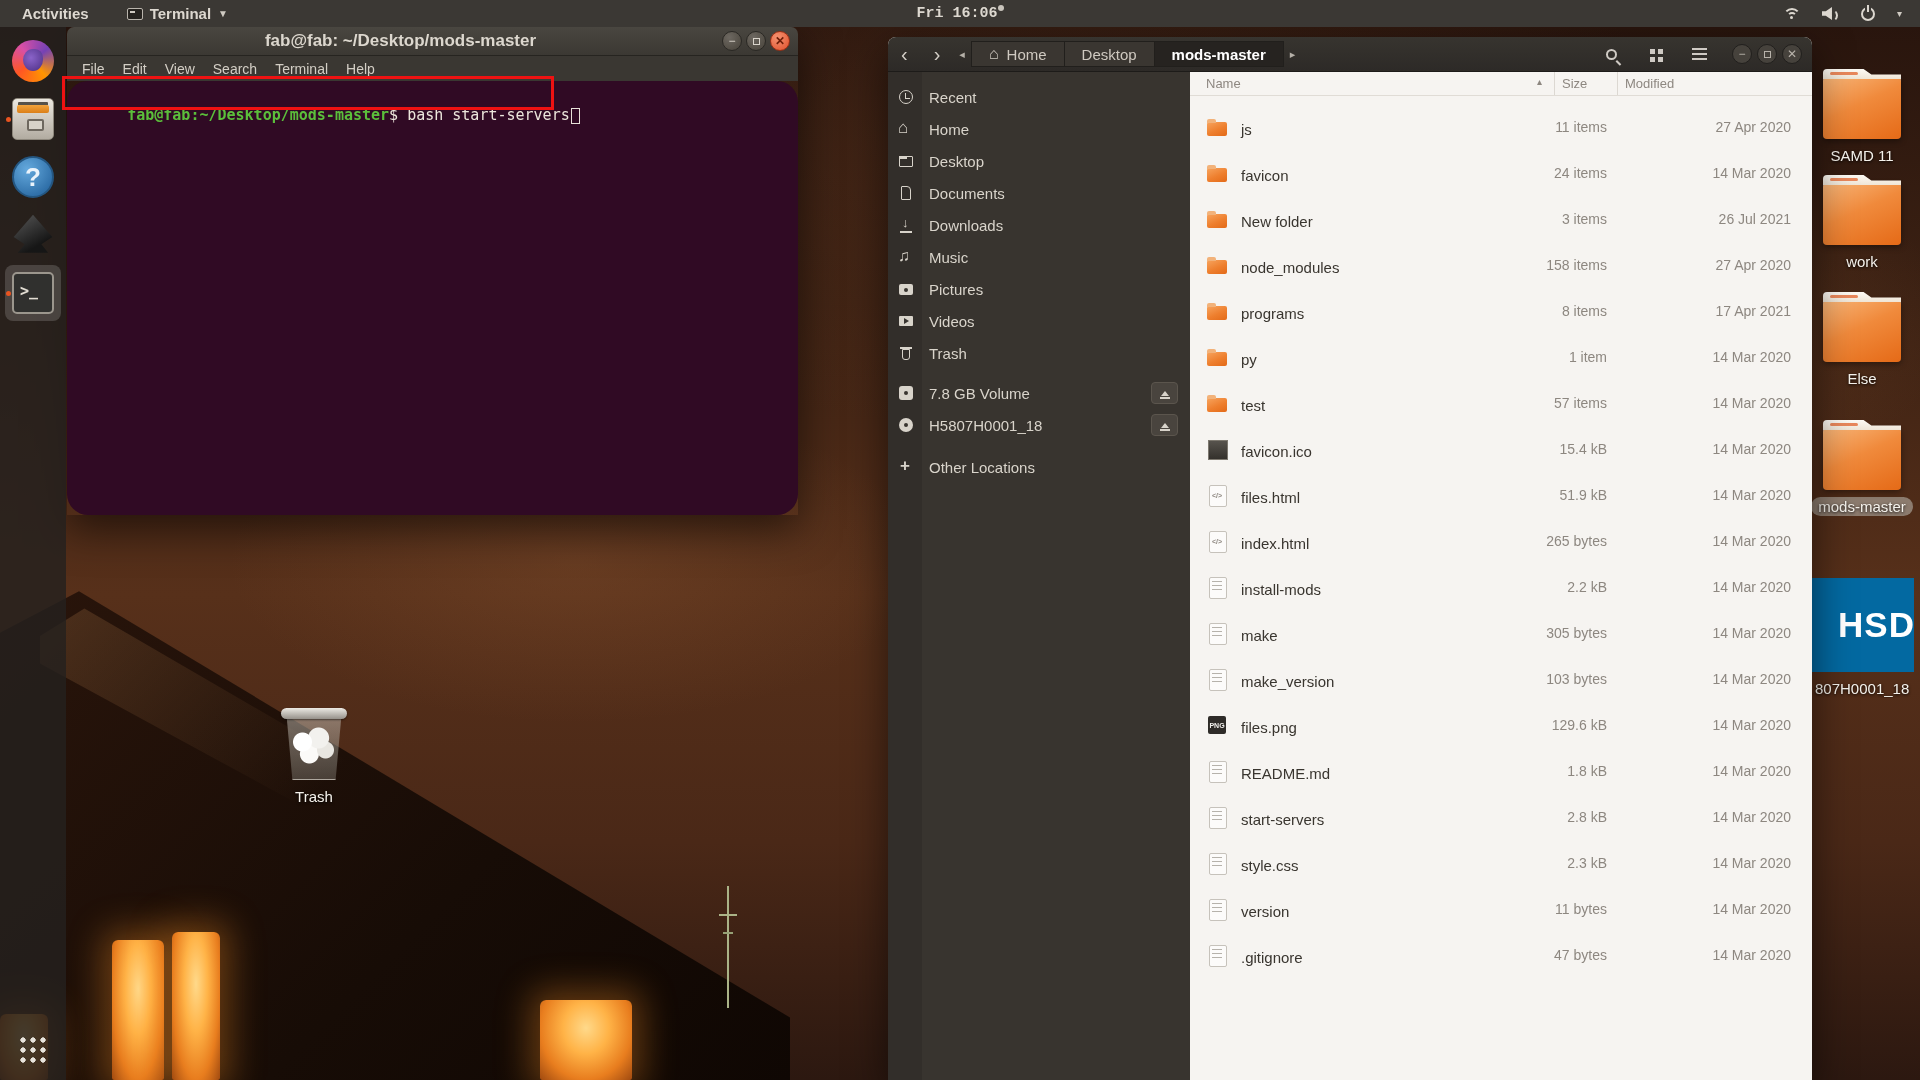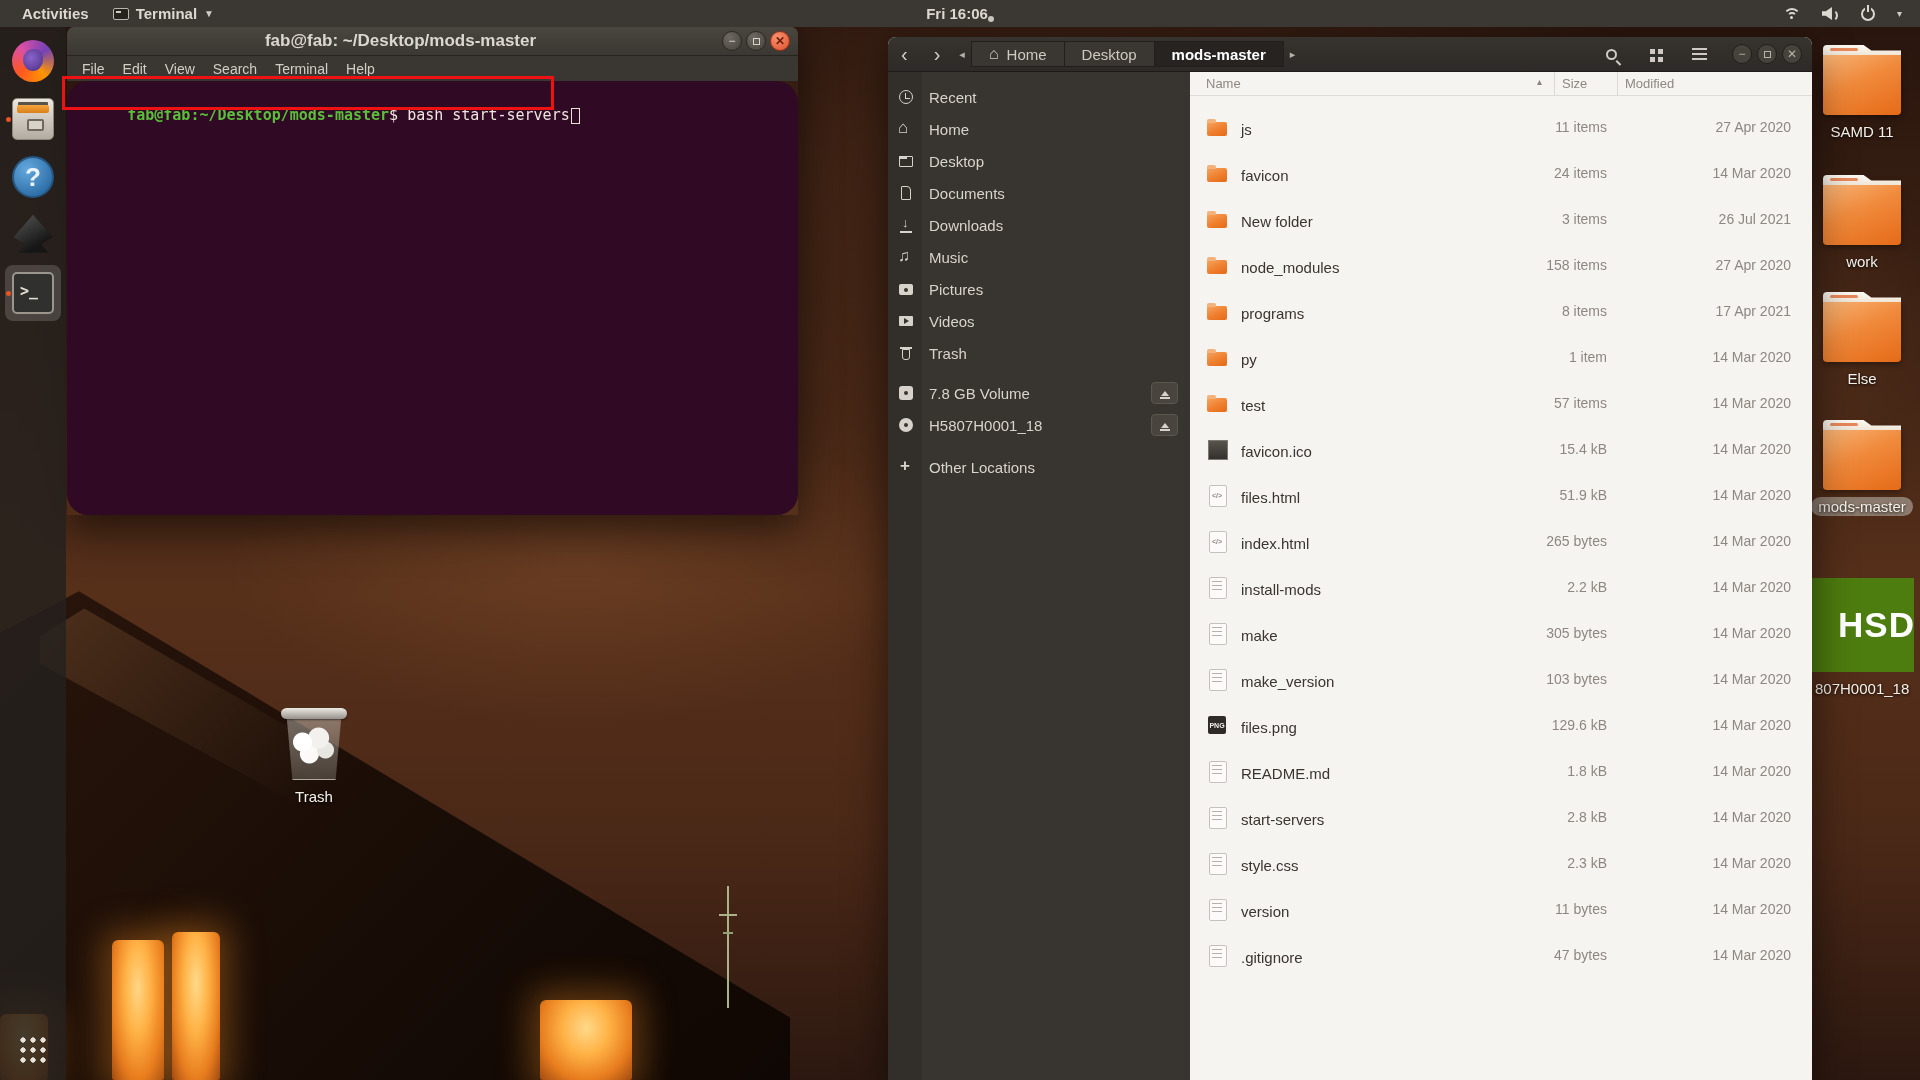--- a/index.html
+++ b/index.html
@@ -27,27 +27,27 @@
   .wg2 { left:172px; top:932px; width:48px; height:148px; }
   .wg3 { left:540px; top:1000px; width:92px; height:80px; }
   .wg4 { left:0px;  top:1014px; width:48px; height:66px; opacity:.8; }
   .spire { position:absolute; left:727px; top:886px; width:2px; height:122px; background:#aab387; z-index:2; }
   .spire::before { content:""; position:absolute; left:-8px; top:28px; width:18px; height:2px; background:#aab387; }
   .spire::after  { content:""; position:absolute; left:-4px; top:46px; width:10px; height:2px; background:#96a075; }
 
   
   .topbar { position:absolute; left:0; top:0; width:1920px; height:27px; z-index:100;
     background:#3b3834; color:#ddd8d0; display:flex; align-items:center; font-size:15px; }
-  .tb-left { display:flex; align-items:center; gap:18px; padding-left:16px; }
+  .tb-left { display:flex; align-items:center; gap:32px; padding-left:16px; }
   .tb-activities { padding:0 6px; font-weight:bold; }
   .tb-app { display:flex; align-items:center; gap:7px; font-weight:bold; }
   .tb-term-ico { width:16px; height:12px; background:#26231f; border:1px solid #b9b4ac; border-radius:2px; position:relative; }
   .tb-term-ico::after { content:""; position:absolute; left:2px; top:2px; width:5px; height:2px; background:#cfcac2; }
   .tb-caret { font-size:10px; color:#cfcac2; }
-  .tb-center { position:absolute; left:0; right:0; display:flex; justify-content:center; align-items:flex-end; gap:0; pointer-events:none; }
+  .tb-center { position:absolute; left:0; right:0; display:flex; justify-content:center; align-items:flex-start; gap:0; pointer-events:none;font-family:Liberation Mono, monospace; }
   .tb-center > * { pointer-events:auto; }
   .tb-clock { font-weight:bold; }
   .tb-dot { width:6px; height:6px; border-radius:50%; background:#c9c4bc; }
   .tb-right { margin-left:auto; display:flex; align-items:center; gap:22px; padding-right:18px; }
   .tb-wifi { width:18px; height:13px; position:relative; }
   .tb-wifi::before { content:""; position:absolute; left:1px; top:1px; width:14px; height:14px; border:2px solid transparent; border-top-color:#dcd7cf; border-radius:50%; }
   .tb-wifi::after { content:""; position:absolute; left:5px; top:5px; width:6px; height:6px; border:2px solid transparent; border-top-color:#dcd7cf; border-radius:50%; }
   .tb-wifi i { position:absolute; left:8px; top:9px; width:3px; height:3px; background:#dcd7cf; border-radius:50%; }
   .tb-vol { width:17px; height:13px; position:relative; }
   .tb-vol::before { content:""; position:absolute; left:0; top:0; width:10px; height:13px; background:#dcd7cf;
@@ -177,33 +177,33 @@
     background:repeating-linear-gradient(#b6b2ab 0 1.5px, transparent 1.5px 4px); }
   .file-row[data-type="ico"] .fi::before { content:""; position:absolute; left:2px; top:2px; width:18px; height:18px;
     background:linear-gradient(#57534d,#34312c); border:1px solid #7d786f; }
   .file-row[data-type="png"] .fi::before { content:""; position:absolute; left:2px; top:2px; width:18px; height:18px; background:#2e2b28; border-radius:2px; }
   .fi[data-badge]::after { content:attr(data-badge); position:relative; z-index:2; font-size:7px; font-weight:bold; color:#8d8780; }
   .file-row[data-type="png"] .fi[data-badge]::after { color:#f1efec; }
 
   
   .desk-col { position:absolute; left:1808px; top:27px; width:108px; height:1053px; z-index:5; }
   .desk-icon { position:absolute; left:0; width:108px; display:flex; flex-direction:column; align-items:center; }
-  .desk-icon:nth-child(1) { top:16px; }
+  .desk-icon:nth-child(1) { top:40px; }
   .desk-icon:nth-child(2) { top:146px; }
   .desk-icon:nth-child(3) { top:263px; }
   .desk-icon:nth-child(4) { top:391px; }
   .desk-icon:nth-child(5) { top:551px; }
   .desk-folder { width:78px; height:62px; position:relative; border-radius:4px; margin-top:10px;
     background:linear-gradient(155deg,#f9b77a 0%, #f08a3c 45%, #e56a17 100%);
     box-shadow:inset 0 1px 0 rgba(255,255,255,.45), 0 2px 6px rgba(0,0,0,.4); }
   .desk-folder::before { content:""; position:absolute; top:-8px; left:0; width:78px; height:10px; border-radius:4px 4px 0 0;
     background:linear-gradient(#fdfaf4,#efe5d6); clip-path:polygon(0 0, 52% 0, 62% 55%, 100% 55%, 100% 100%, 0 100%); }
   .desk-folder::after { content:""; position:absolute; top:-5px; left:7px; width:28px; height:3px; border-radius:2px; background:#e8875b; }
   .desk-thumb { display:none; }
-  .desk-icon[data-type="image"] .desk-thumb { display:flex; width:104px; height:94px; background:#4d7c0f;
+  .desk-icon[data-type="image"] .desk-thumb { display:flex; width:104px; height:94px; background:#0369a1;
     align-items:center; justify-content:center; color:#ffffff; font-weight:bold; font-size:35px; letter-spacing:1px;padding-left:29px; }
   .desk-label { margin-top:7px; color:#f5f2ec; font-size:15px; text-shadow:0 1px 3px rgba(0,0,0,.9); max-width:108px;
     white-space:nowrap; overflow:hidden; padding:1px 7px; border-radius:10px; }
   .desk-icon[data-selected] .desk-label { background:rgba(150,138,126,.85); }
 
   
   .trash { position:absolute; left:266px; top:706px; width:96px; z-index:5; display:flex; flex-direction:column; align-items:center; }
   .trash-can { width:66px; height:76px; position:relative; }
   .trash-body { position:absolute; left:3px; top:8px; width:60px; height:66px;
     background:linear-gradient(rgba(205,200,190,.5), rgba(110,104,95,.55)); border-radius:4px 4px 10px 10px;

